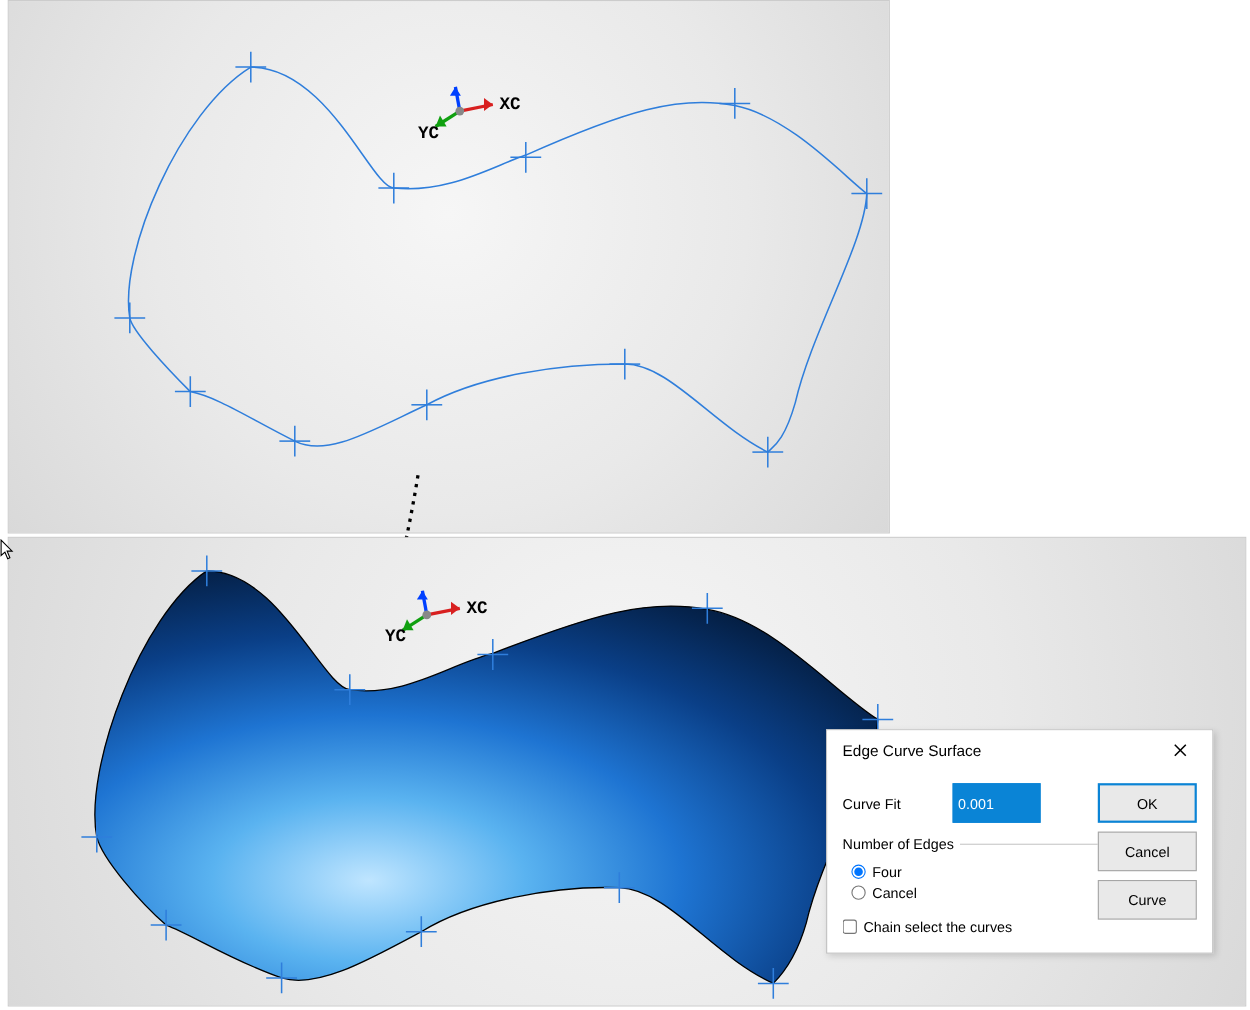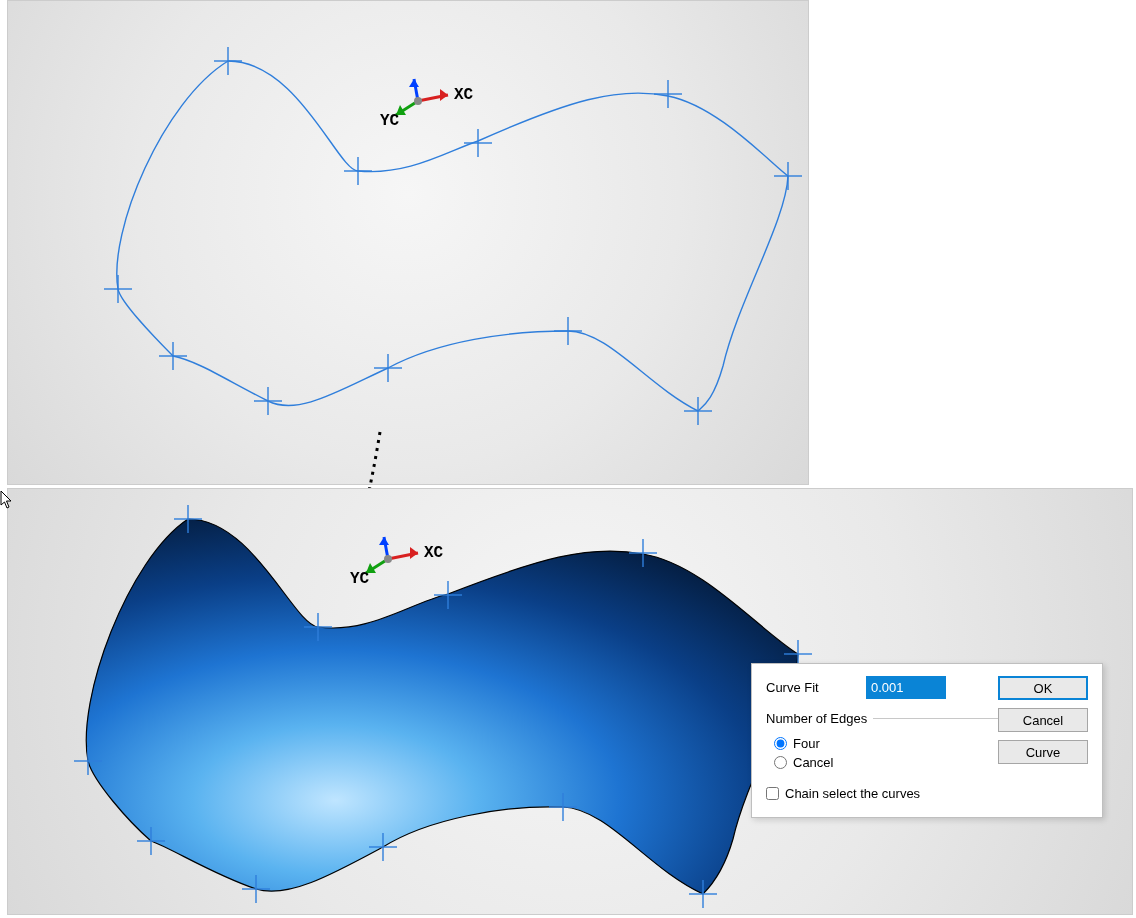--- a/index.html
+++ b/index.html
@@ -80,41 +80,41 @@
   }
   .dialog .leftcol { flex: 1; }
   .dialog .rightcol {
     width: 90px;
     display: flex;
     flex-direction: column;
     gap: 8px;
   }
 
   .dialog button.btn {
-    height: 24px;
+    height: 36px;
     background: #e9e9e9;
     border: 1px solid #a6a6a6;
     font-family: inherit;
     font-size: 13px;
   }
   .dialog button.btn.default {
     border: 2px solid #0a84d6;
     background: #e9e9e9;
   }
 
   .row {
     display: flex;
     align-items: center;
     gap: 10px;
     margin-bottom: 12px;
   }
   .row label { flex: 0 0 90px; }
   .row input[type=text] {
     width: 80px;
-    height: 23px;
+    height: 36px;
     border: 1px solid #0a84d6;
     padding: 0 4px;
     font-family: inherit;
     font-size: 13px;
     box-sizing: border-box;
   }
   .row input[type=text].sel {
     background: #0a84d6;
     color: #fff;
   }
@@ -314,20 +314,29 @@
       <text class="triad-label" x="-38" y="24">YC</text>
     </g>
   </svg>
 </div>
 
 <svg class="cursor" viewBox="0 0 14 20">
   <path d="M1 1 L1 15 L4.5 12 L7 18 L9 17 L6.5 11 L11 11 Z" fill="#fff" stroke="#000" stroke-width="1"></path>
 </svg>
 
 <div class="dialog">
+  <div class="titlebar">
+    <span class="title">Edge Curve Surface</span>
+    <div class="close">
+      <svg width="12" height="12" viewBox="0 0 12 12">
+        <line x1="1" y1="1" x2="11" y2="11" stroke="currentColor" stroke-width="1.4"></line>
+        <line x1="11" y1="1" x2="1" y2="11" stroke="currentColor" stroke-width="1.4"></line>
+      </svg>
+    </div>
+  </div>
 
   <div class="body">
     <div class="leftcol">
       <div class="row">
         <label>Curve Fit</label>
         <input type="text" class="sel" value="0.001" style="">
       </div>
 
       <fieldset class="group">
         <legend>Number of Edges</legend>

